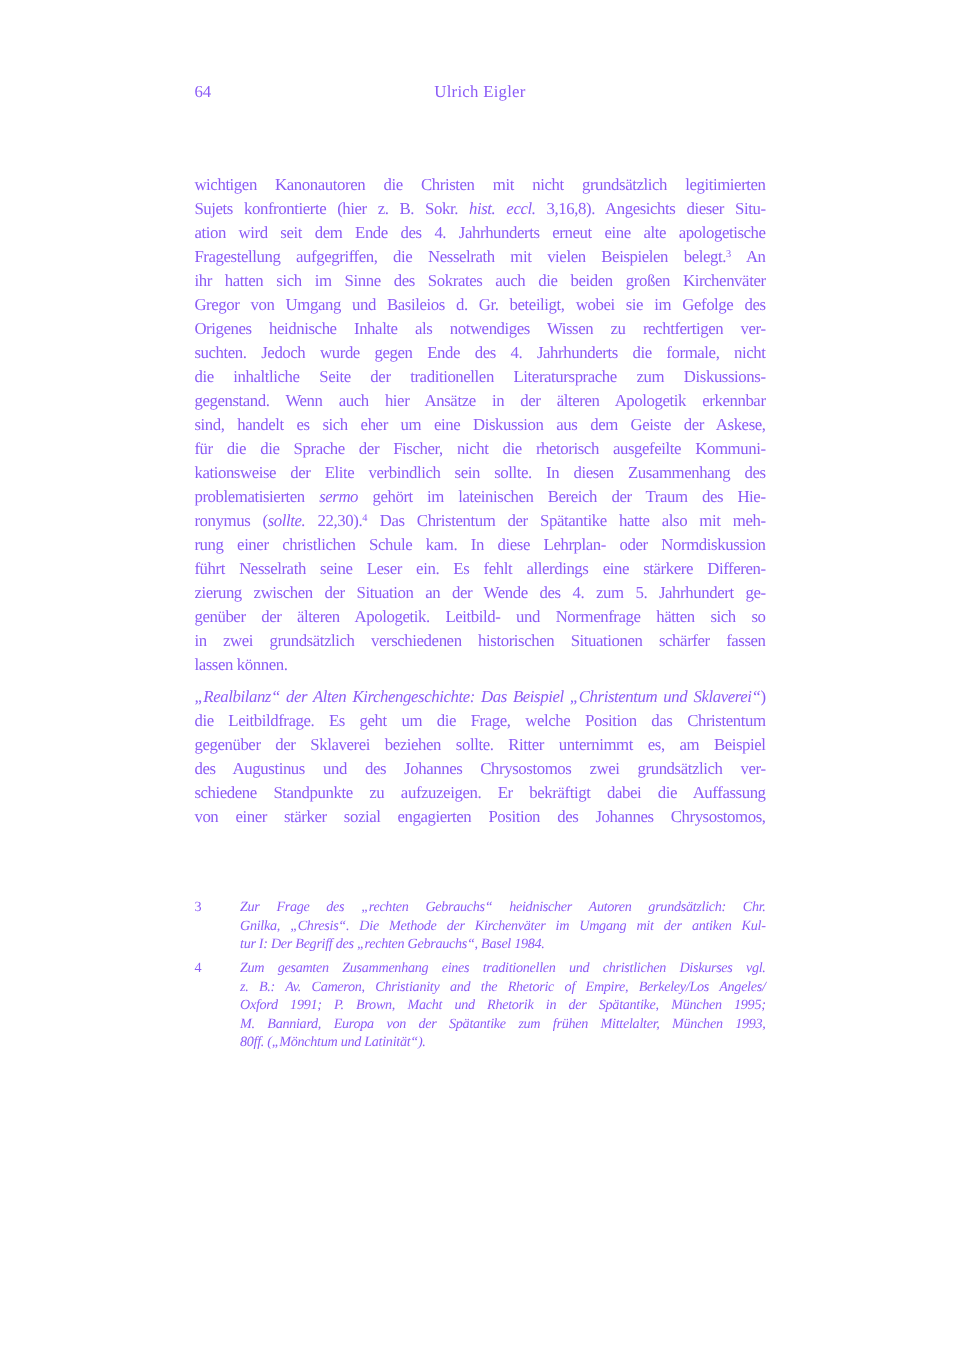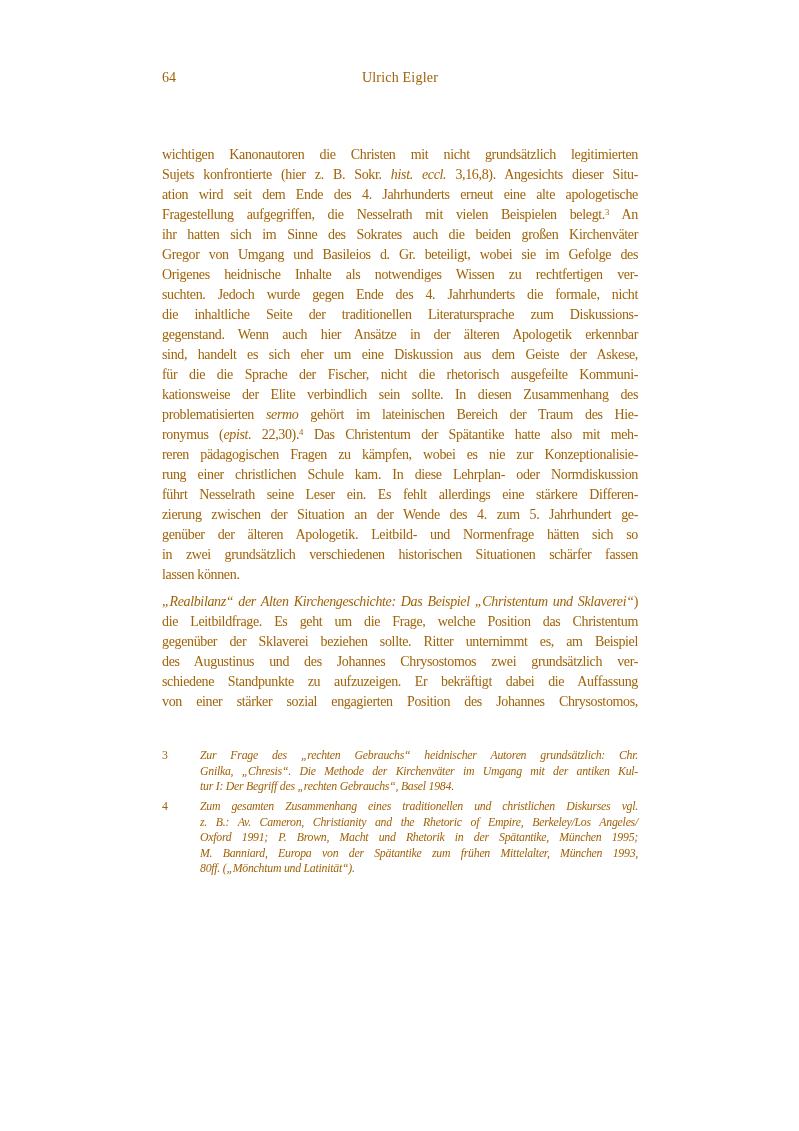--- a/index.html
+++ b/index.html
@@ -6,21 +6,21 @@
     margin: 0;
     padding: 0;
     background: #ffffff;
   }
   .page {
     position: relative;
     width: 799px;
     height: 1131px;
     background: #ffffff;
     font-family: "Liberation Serif", "DejaVu Serif", serif;
-    color: #a16207;
+    color: #8b5cf6;
     overflow: hidden;
   }
   
   .running-header {
     position: absolute;
     left: 162px;
     top: 69px;
     width: 476px;
     height: 18px;
     font-size: 14px;
@@ -110,22 +110,21 @@
         <div class="tline">ihr hatten sich im Sinne des Sokrates auch die beiden großen Kirchenväter</div>
         <div class="tline">Gregor von Umgang und Basileios d. Gr. beteiligt, wobei sie im Gefolge des</div>
         <div class="tline">Origenes heidnische Inhalte als notwendiges Wissen zu rechtfertigen ver-</div>
         <div class="tline">suchten. Jedoch wurde gegen Ende des 4. Jahrhunderts die formale, nicht</div>
         <div class="tline">die inhaltliche Seite der traditionellen Literatursprache zum Diskussions-</div>
         <div class="tline">gegenstand. Wenn auch hier Ansätze in der älteren Apologetik erkennbar</div>
         <div class="tline">sind, handelt es sich eher um eine Diskussion aus dem Geiste der Askese,</div>
         <div class="tline">für die die Sprache der Fischer, nicht die rhetorisch ausgefeilte Kommuni-</div>
         <div class="tline">kationsweise der Elite verbindlich sein sollte. In diesen Zusammenhang des</div>
         <div class="tline">problematisierten <i>sermo</i> gehört im lateinischen Bereich der Traum des Hie-</div>
-        <div class="tline">ronymus (<i>epist.</i> 22,30).<sup>4</sup> Das Christentum der Spätantike hatte also mit meh-</div>
-        <div class="tline">reren pädagogischen Fragen zu kämpfen, wobei es nie zur Konzeptionalisie-</div>
+        <div class="tline">ronymus (<i>sollte.</i> 22,30).<sup>4</sup> Das Christentum der Spätantike hatte also mit meh-</div>
         <div class="tline">rung einer christlichen Schule kam. In diese Lehrplan- oder Normdiskussion</div>
         <div class="tline">führt Nesselrath seine Leser ein. Es fehlt allerdings eine stärkere Differen-</div>
         <div class="tline">zierung zwischen der Situation an der Wende des 4. zum 5. Jahrhundert ge-</div>
         <div class="tline">genüber der älteren Apologetik. Leitbild- und Normenfrage hätten sich so</div>
         <div class="tline">in zwei grundsätzlich verschiedenen historischen Situationen schärfer fassen</div>
         <div class="tline tline-unjustified">lassen können.</div>
       </div>
     <div class="paragraph">
         <div class="tline"><i>„Realbilanz“ der Alten Kirchengeschichte: Das Beispiel „Christentum und Sklaverei“</i>)</div>
         <div class="tline">die Leitbildfrage. Es geht um die Frage, welche Position das Christentum</div>

